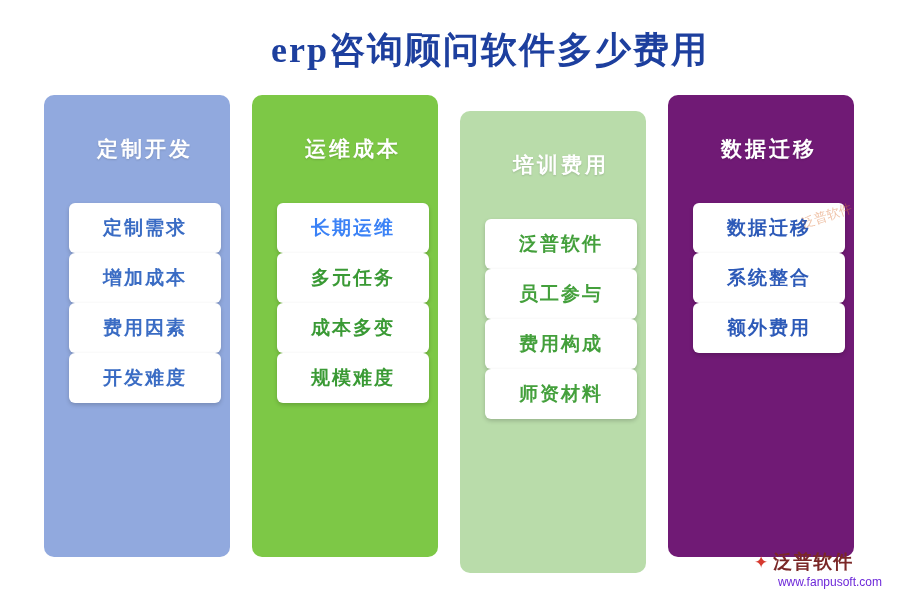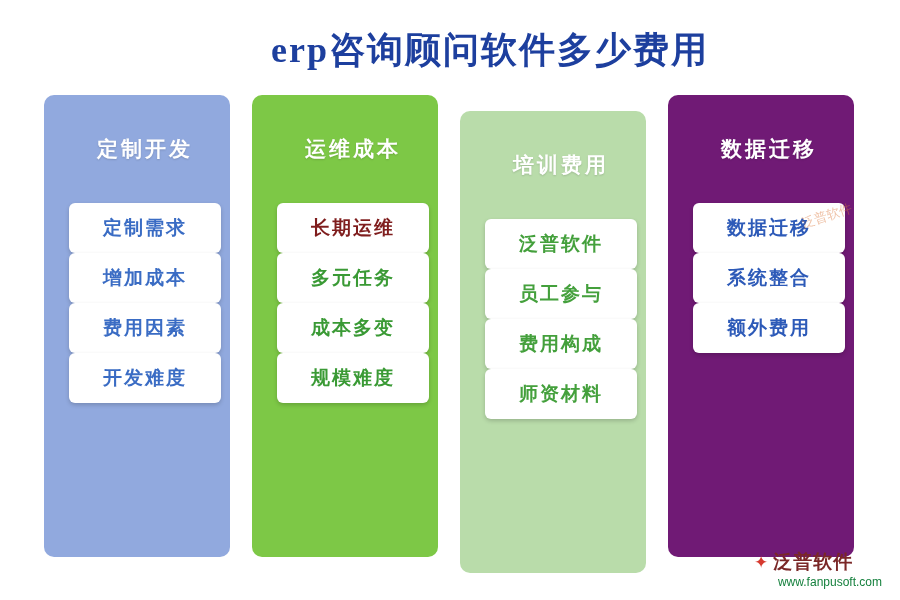--- a/index.html
+++ b/index.html
@@ -77,21 +77,21 @@
       <div class="item" style="color: rgb(58, 108, 196);">定制需求</div>
       <div class="item" style="color: rgb(58, 108, 196);">增加成本</div>
       <div class="item" style="color: rgb(58, 108, 196);">费用因素</div>
       <div class="item" style="color: rgb(58, 108, 196);">开发难度</div>
     </div>
   </div>
 
   <div class="column" style="background: rgb(125, 200, 70);">
     <div class="column-header">运维成本</div>
     <div class="items">
-      <div class="item" style="color: #7f1d1d;">长期运维</div>
+      <div class="item" style="color: #3b82f6;">长期运维</div>
       <div class="item" style="color: rgb(58, 154, 53);">多元任务</div>
       <div class="item" style="color: rgb(58, 154, 53);">成本多变</div>
       <div class="item" style="color: rgb(58, 154, 53);">规模难度</div>
     </div>
   </div>
 
   <div class="column" style="background: rgb(185, 220, 170); margin-top: 16px;">
     <div class="column-header">培训费用</div>
     <div class="items">
       <div class="item" style="color: rgb(68, 160, 60);">泛普软件</div>
@@ -112,14 +112,14 @@
     </div>
   </div>
 
 </div>
 
 <div class="footer">
   <div class="brand-row">
     <span class="brand-icon" style="color: rgb(214, 58, 47);">✦</span>
     <span class="brand-name" style="color: rgb(122, 39, 39);">泛普软件</span>
   </div>
-  <div class="brand-url" style="color: #15803d;">www.fanpusoft.com</div>
+  <div class="brand-url" style="color: #6d28d9;">www.fanpusoft.com</div>
 </div>
 
 </body></html>

